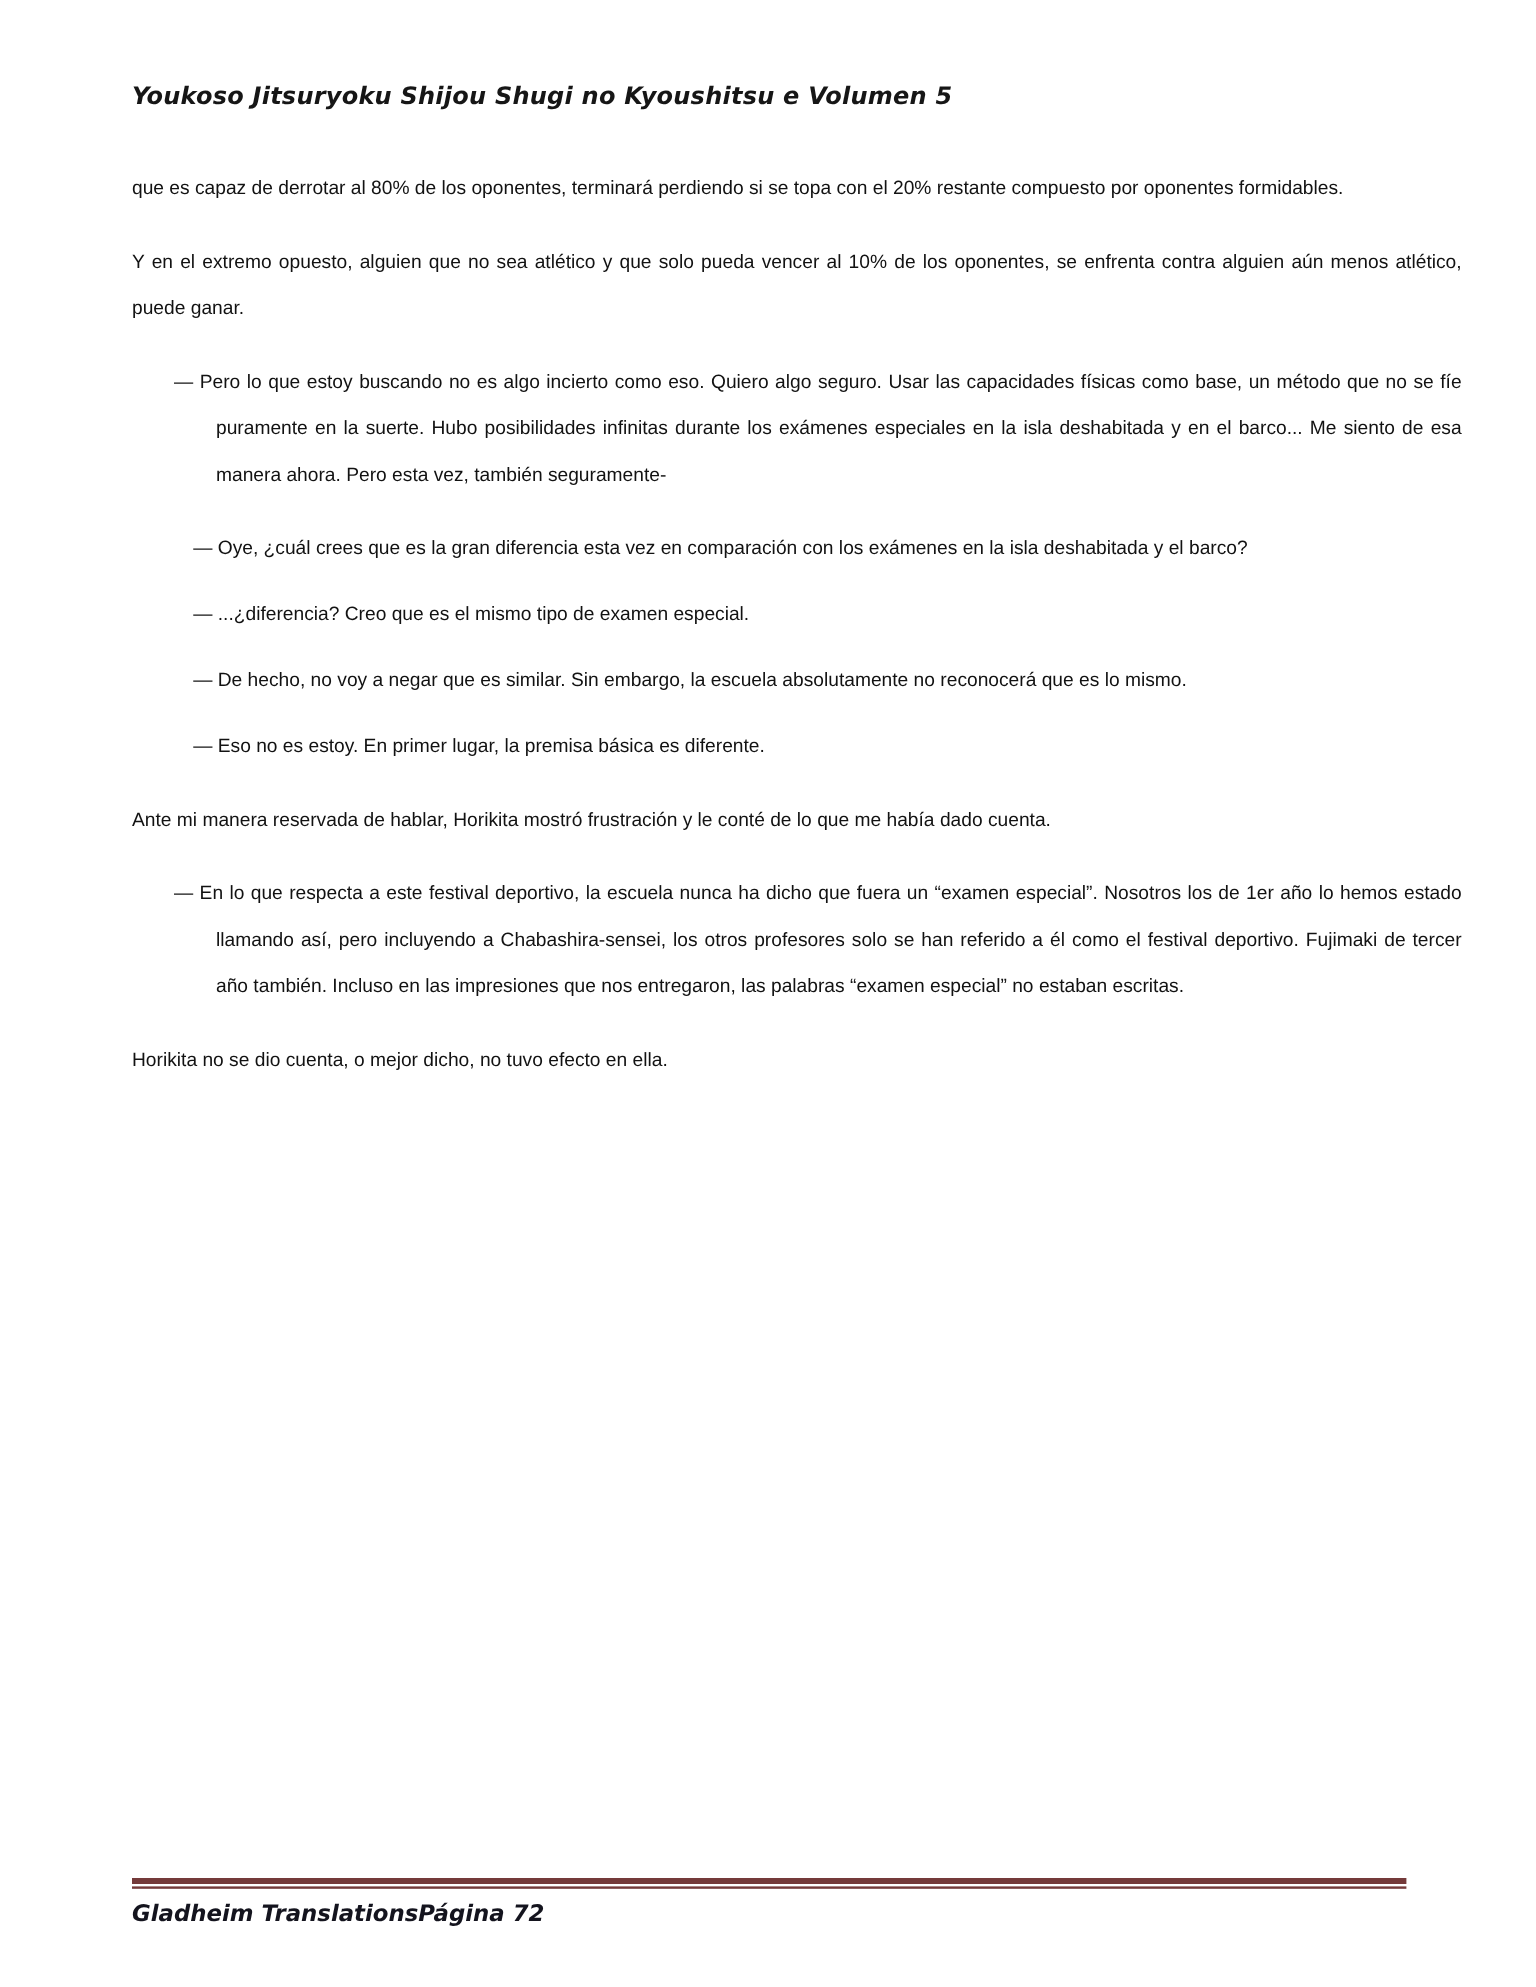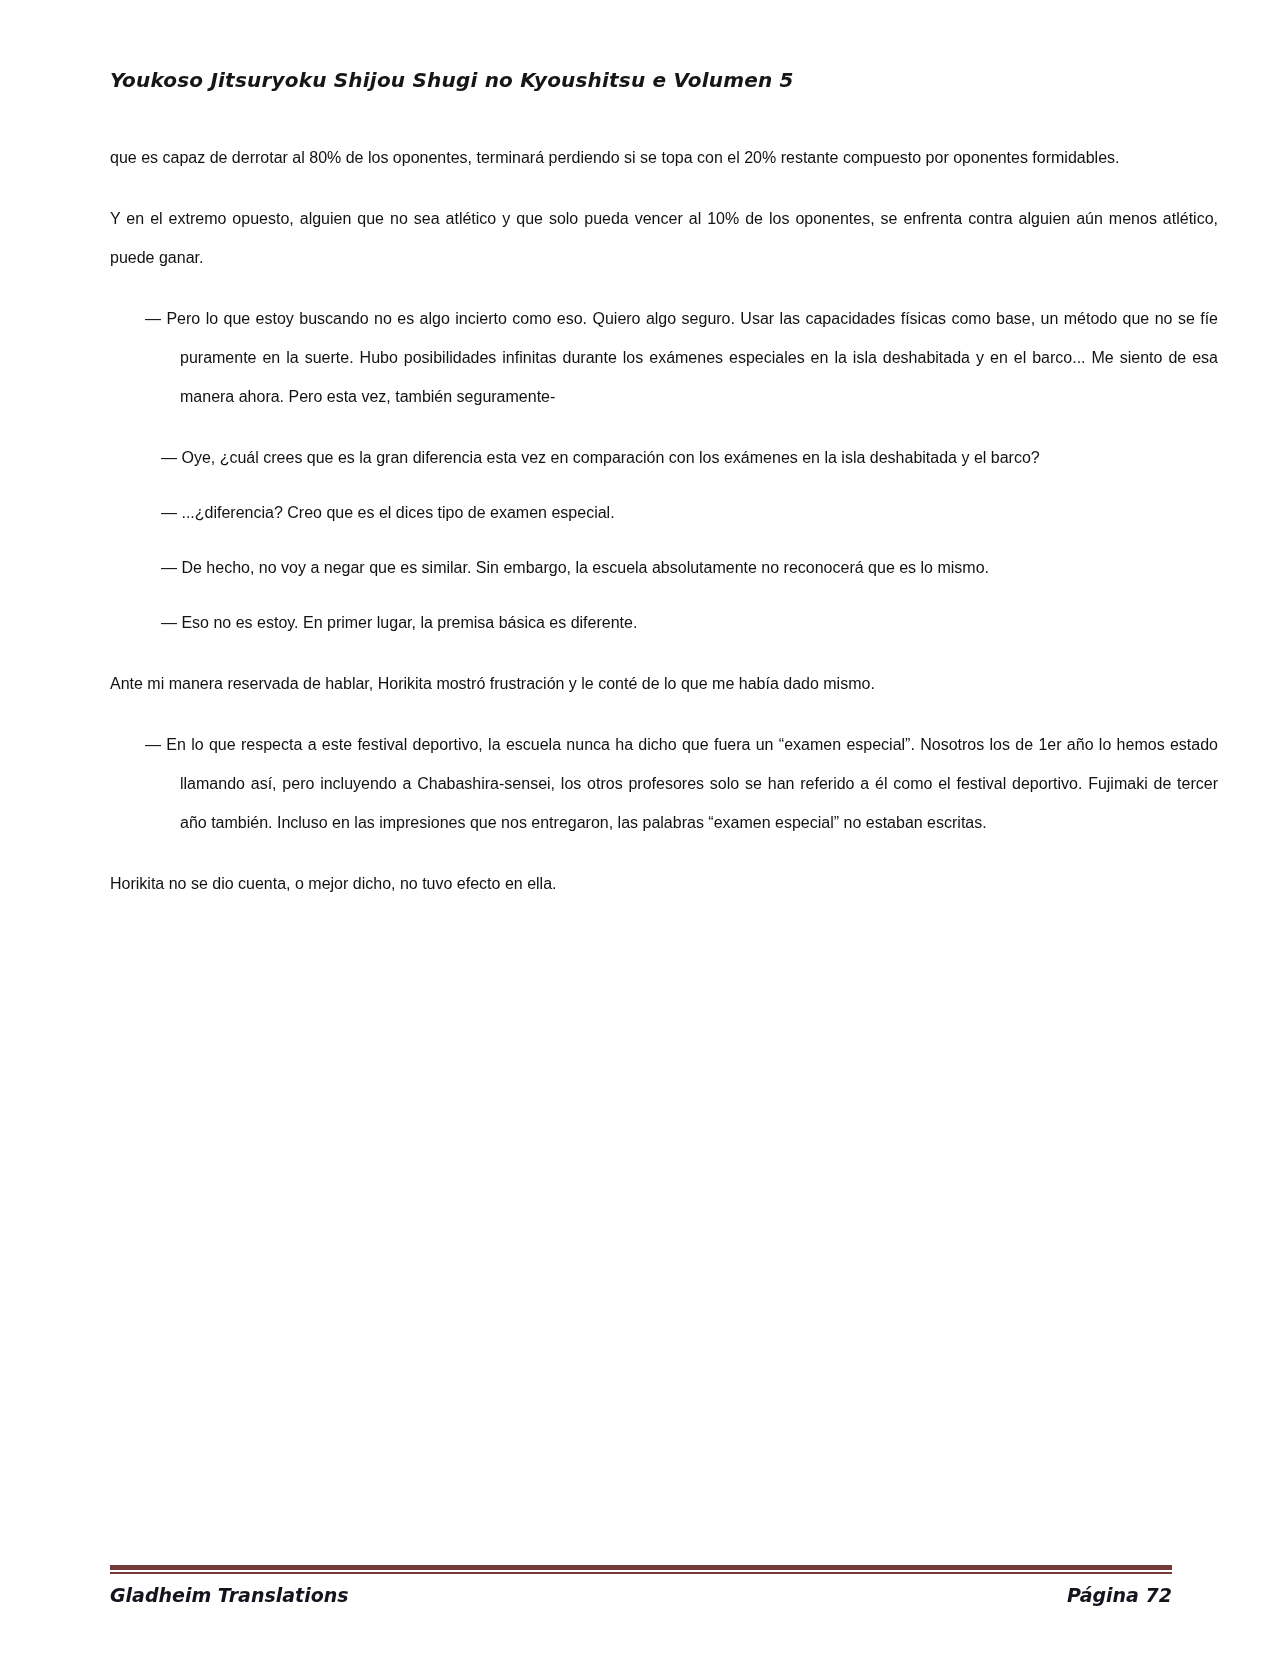--- a/index.html
+++ b/index.html
@@ -57,21 +57,20 @@
   }
   .footer-rule {
     border-top: 5px solid #743a3a;
     border-bottom: 2px solid #743a3a;
     height: 2px;
     background: transparent;
     margin-bottom: 10px;
   }
   .footer-row {
     display: flex;
-    justify-content: space-between;
     align-items: baseline;
     font-family: "DejaVu Sans", sans-serif;
     font-weight: bold;
     font-style: italic;
     font-size: 19px;
     color: #14141e;
   }
 </style>
 </head>
 <body>
@@ -79,25 +78,25 @@
 <div class="page">
 
   <h1 class="header-title">Youkoso Jitsuryoku Shijou Shugi no Kyoushitsu e Volumen 5</h1>
 
   <div class="content">
       <p class="para">que es capaz de derrotar al 80% de los oponentes, terminará perdiendo si se topa con el 20% restante compuesto por oponentes formidables.</p>
       <p class="para">Y en el extremo opuesto, alguien que no sea atlético y que solo pueda vencer al 10% de los oponentes, se enfrenta contra alguien aún menos atlético, puede ganar.</p>
       <p class="dialogue">— Pero lo que estoy buscando no es algo incierto como eso. Quiero algo seguro. Usar las capacidades físicas como base, un método que no se fíe puramente en la suerte. Hubo posibilidades infinitas durante los exámenes especiales en la isla deshabitada y en el barco... Me siento de esa manera ahora. Pero esta vez, también seguramente-</p>
       <div class="dgroup">
         <p class="dialogue">— Oye, ¿cuál crees que es la gran diferencia esta vez en comparación con los exámenes en la isla deshabitada y el barco?</p>
-        <p class="dialogue">— ...¿diferencia? Creo que es el dices tipo de examen especial.</p>
+        <p class="dialogue">— ...¿diferencia? Creo que es el mismo tipo de examen especial.</p>
         <p class="dialogue">— De hecho, no voy a negar que es similar. Sin embargo, la escuela absolutamente no reconocerá que es lo mismo.</p>
         <p class="dialogue">— Eso no es estoy. En primer lugar, la premisa básica es diferente.</p>
       </div>
-      <p class="para">Ante mi manera reservada de hablar, Horikita mostró frustración y le conté de lo que me había dado mismo.</p>
+      <p class="para">Ante mi manera reservada de hablar, Horikita mostró frustración y le conté de lo que me había dado cuenta.</p>
       <p class="dialogue">— En lo que respecta a este festival deportivo, la escuela nunca ha dicho que fuera un “examen especial”. Nosotros los de 1er año lo hemos estado llamando así, pero incluyendo a Chabashira-sensei, los otros profesores solo se han referido a él como el festival deportivo. Fujimaki de tercer año también. Incluso en las impresiones que nos entregaron, las palabras “examen especial” no estaban escritas.</p>
       <p class="para">Horikita no se dio cuenta, o mejor dicho, no tuvo efecto en ella.</p>
     </div>
 
   <div class="footer">
     <div class="footer-rule"></div>
     <div class="footer-row">
       <span>Gladheim Translations</span>
       <span>Página 72</span>
     </div>

